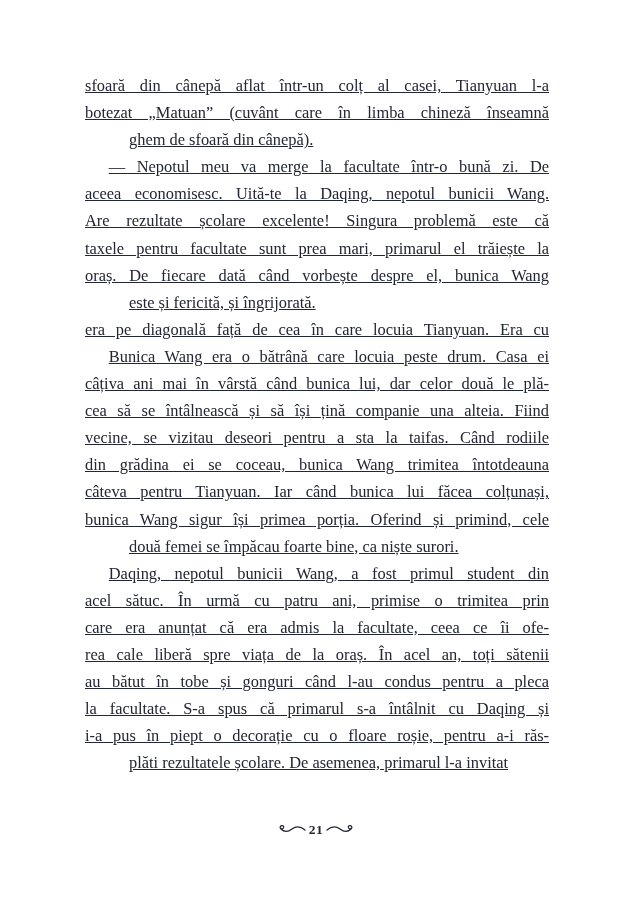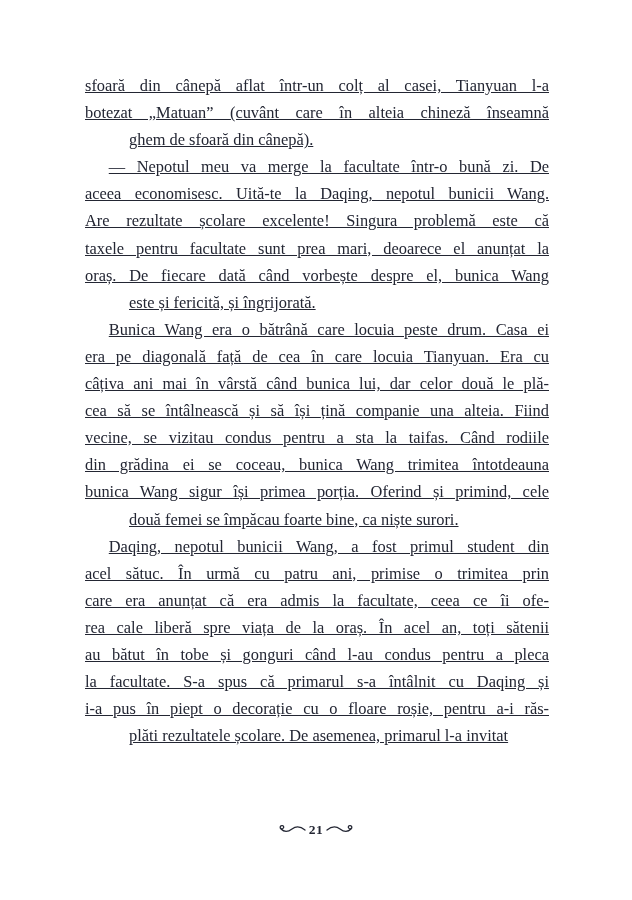--- a/index.html
+++ b/index.html
@@ -65,34 +65,35 @@
     display: block;
   }
 </style>
 </head>
 <body>
 
 <div class="book-page">
 
   <div class="text-block">
       <div class="line">sfoară din cânepă aflat într-un colț al casei, Tianyuan l-a</div>
-      <div class="line">botezat „Matuan” (cuvânt care în alteia chineză înseamnă</div>
+      <div class="line">botezat „Matuan” (cuvânt care în limba chineză înseamnă</div>
       <div class="line last">ghem de sfoară din cânepă).</div>
       <div class="line indent">— Nepotul meu va merge la facultate într-o bună zi. De</div>
       <div class="line">aceea economisesc. Uită-te la Daqing, nepotul bunicii Wang.</div>
       <div class="line">Are rezultate școlare excelente! Singura problemă este că</div>
-      <div class="line">taxele pentru facultate sunt prea mari, deoarece el anunțat la</div>
+      <div class="line">taxele pentru facultate sunt prea mari, primarul el trăiește la</div>
       <div class="line">oraș. De fiecare dată când vorbește despre el, bunica Wang</div>
       <div class="line last">este și fericită, și îngrijorată.</div>
+      <div class="line">era pe diagonală față de cea în care locuia Tianyuan. Era cu</div>
       <div class="line indent">Bunica Wang era o bătrână care locuia peste drum. Casa ei</div>
-      <div class="line">era pe diagonală față de cea în care locuia Tianyuan. Era cu</div>
       <div class="line">câțiva ani mai în vârstă când bunica lui, dar celor două le plă-</div>
       <div class="line">cea să se întâlnească și să își țină companie una alteia. Fiind</div>
-      <div class="line">vecine, se vizitau condus pentru a sta la taifas. Când rodiile</div>
+      <div class="line">vecine, se vizitau deseori pentru a sta la taifas. Când rodiile</div>
       <div class="line">din grădina ei se coceau, bunica Wang trimitea întotdeauna</div>
+      <div class="line">câteva pentru Tianyuan. Iar când bunica lui făcea colțunași,</div>
       <div class="line">bunica Wang sigur își primea porția. Oferind și primind, cele</div>
       <div class="line last">două femei se împăcau foarte bine, ca niște surori.</div>
       <div class="line indent">Daqing, nepotul bunicii Wang, a fost primul student din</div>
       <div class="line">acel sătuc. În urmă cu patru ani, primise o trimitea prin</div>
       <div class="line">care era anunțat că era admis la facultate, ceea ce îi ofe-</div>
       <div class="line">rea cale liberă spre viața de la oraș. În acel an, toți sătenii</div>
       <div class="line">au bătut în tobe și gonguri când l-au condus pentru a pleca</div>
       <div class="line">la facultate. S-a spus că primarul s-a întâlnit cu Daqing și</div>
       <div class="line">i-a pus în piept o decorație cu o floare roșie, pentru a-i răs-</div>
       <div class="line last">plăti rezultatele școlare. De asemenea, primarul l-a invitat</div>

